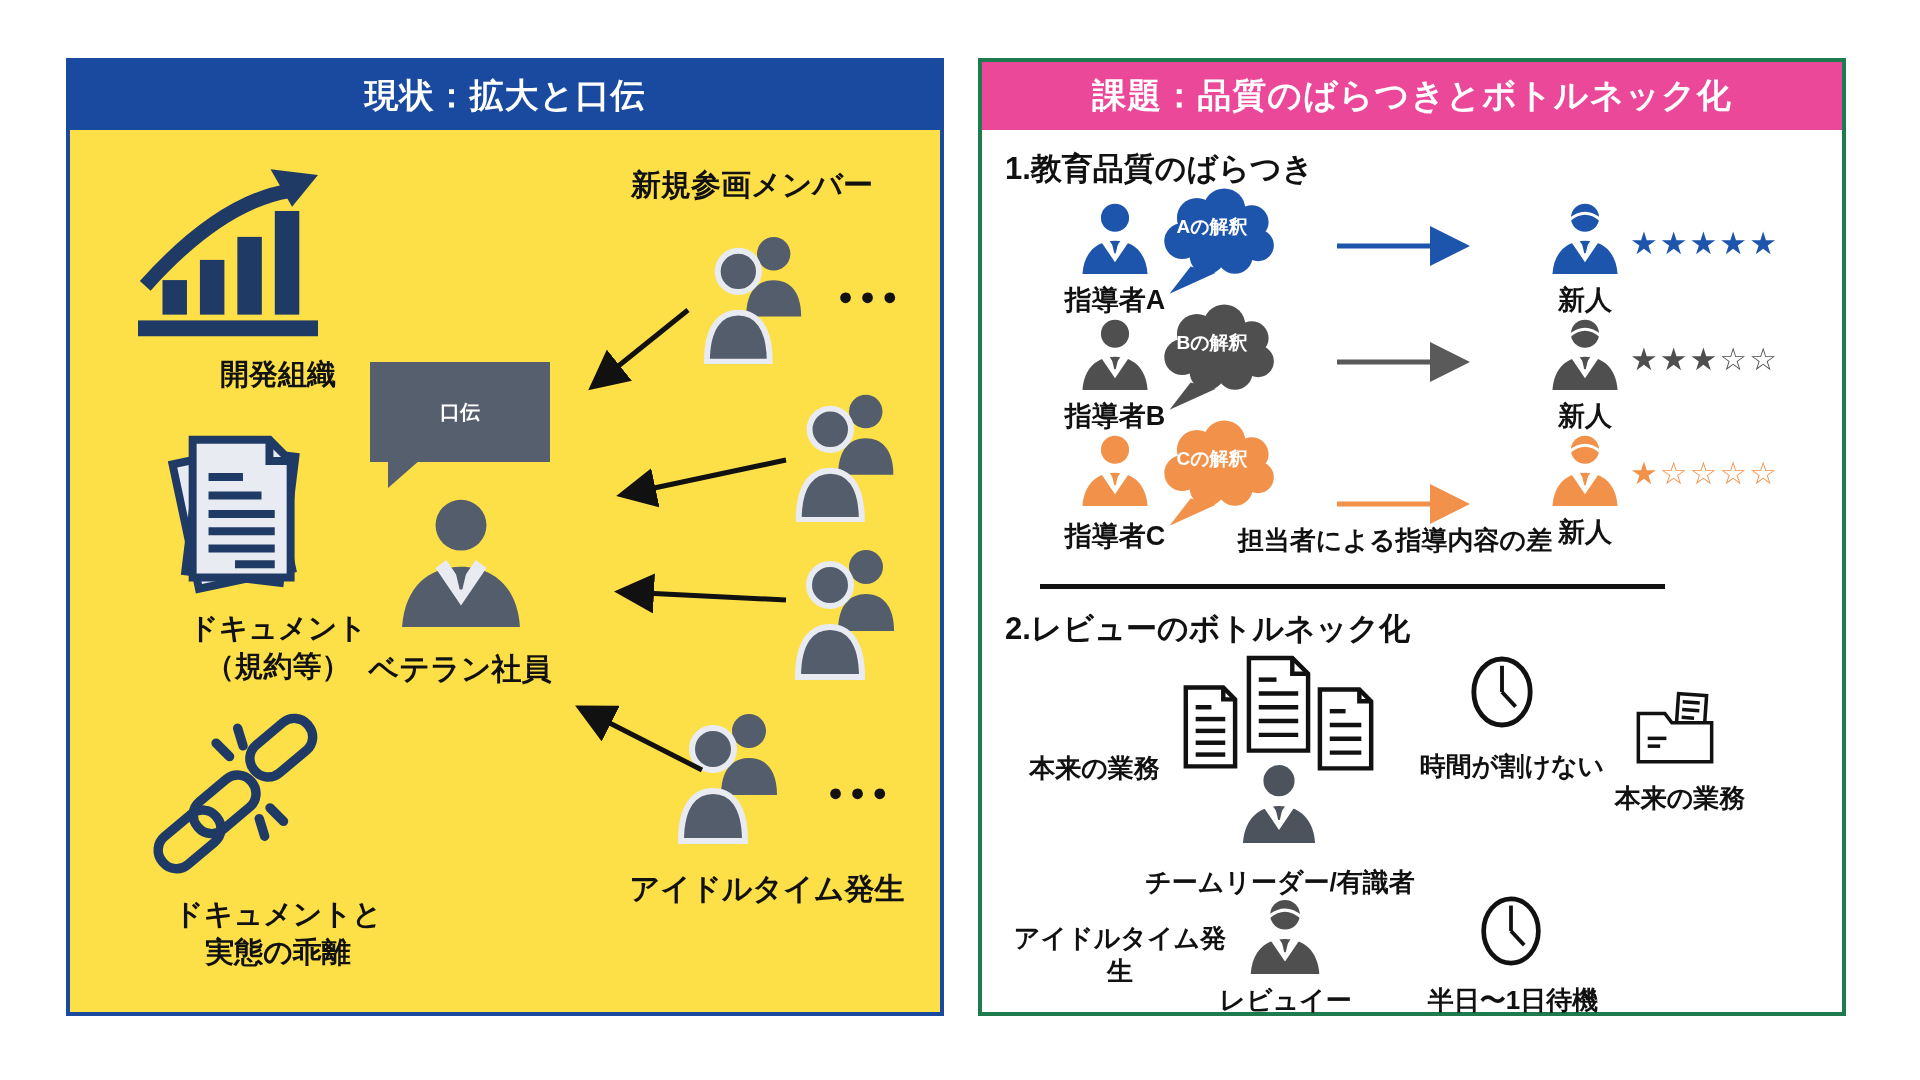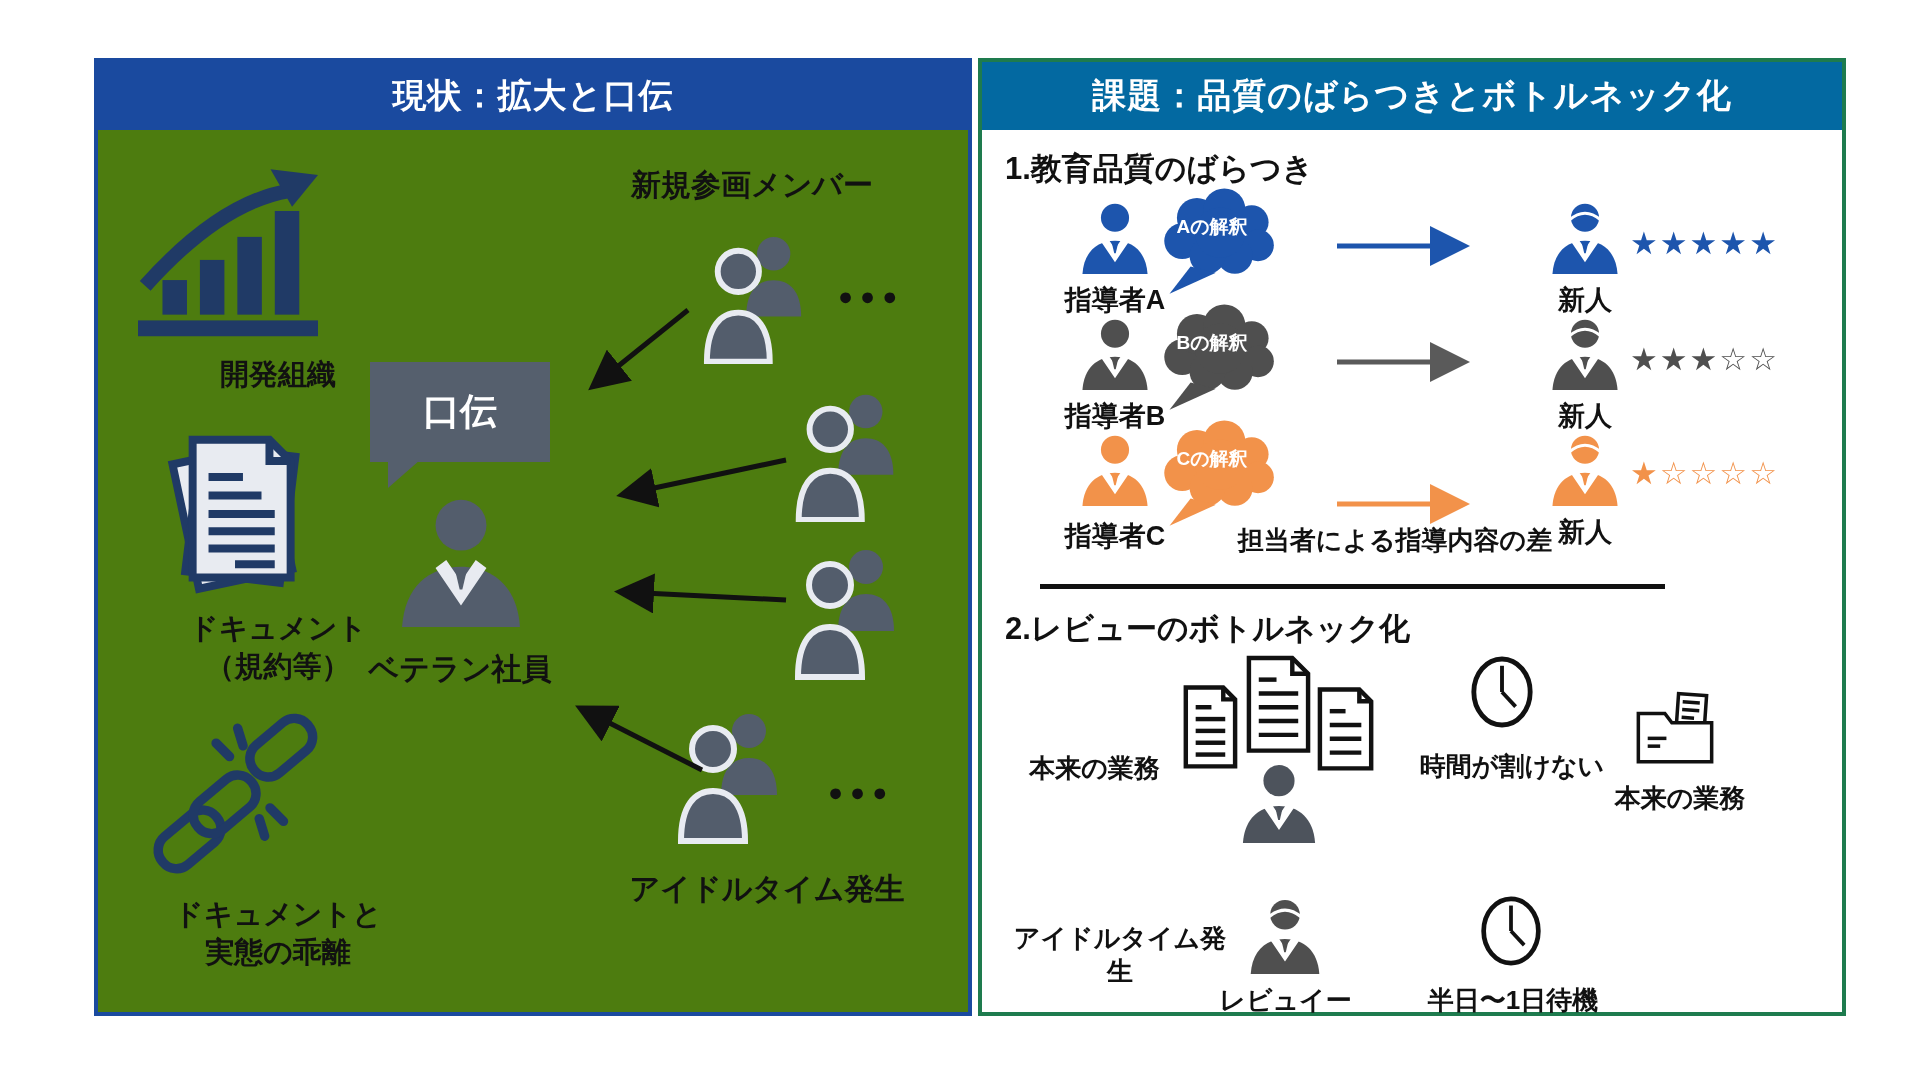--- a/index.html
+++ b/index.html
@@ -1,31 +1,31 @@
 <!DOCTYPE html>
 <html><head>
 <meta charset="utf-8">
 <style>
   html,body{margin:0;padding:0;background:#fff;}
   .page{position:relative;width:1920px;height:1080px;background:#fff;overflow:hidden;
         font-family:"Liberation Sans","DejaVu Sans",sans-serif;color:#111;}
   .panel{position:absolute;box-sizing:border-box;}
-  .panel-left{left:66px;top:58px;width:878px;height:958px;border:4px solid #1a4a9f;background:#4d7c0f;margin-left:28px;}
+  .panel-left{left:66px;top:58px;width:878px;height:958px;border:4px solid #1a4a9f;background:#fde047;}
   .panel-right{left:978px;top:58px;width:868px;height:958px;border:4px solid #1e7b4e;background:#ffffff;}
   .panel-header{position:absolute;left:0;top:0;width:100%;height:68px;display:flex;align-items:center;justify-content:center;
         color:#fff;font-size:34px;font-weight:bold;letter-spacing:1px;}
   .panel-left .panel-header{background:#1a4a9f;}
-  .panel-right .panel-header{background:#0369a1;}
+  .panel-right .panel-header{background:#ec4899;}
   .lbl{position:absolute;font-weight:bold;color:#111;text-align:center;line-height:1.25;} .f31{font-size:31px;} .f30{font-size:30px;} .f29{font-size:29px;margin-left:40px;} .f27{font-size:27px;} .f26{font-size:26px;}
   .icon{position:absolute;display:block;}
   .navy{color:#203a66;} .slate{color:#535d6c;} .dgray{color:#4d535c;}
   .blue{color:#1d55ad;} .gray{color:#4f4f4f;} .orange{color:#f2924a;}
   .dots{position:absolute;font-size:25px;letter-spacing:7px;color:#111;font-weight:bold;}
   .bubble{position:absolute;left:370px;top:362px;width:180px;height:100px;background:#555f6d;
-          display:flex;align-items:center;justify-content:center;color:#fff;font-size:37px;font-weight:bold;}
+          display:flex;align-items:center;justify-content:center;color:#fff;font-size:20px;font-weight:bold;}
   .bubble-tail{position:absolute;left:388px;top:460px;width:0;height:0;
           border-top:28px solid #555f6d;border-right:32px solid transparent;}
   .cloud-wrap{position:absolute;width:132px;height:118px;}
   .cloud-wrap svg{position:absolute;left:0;top:0;width:100%;height:100%;}
   .cloud-text{position:absolute;left:0;top:34px;width:120px;text-align:center;color:#fff;font-size:19px;font-weight:bold;}
   .stars{position:absolute;font-size:31px;letter-spacing:2px;font-weight:bold;line-height:1;}
   .divider{position:absolute;left:1040px;top:584px;width:625px;height:5px;background:#111;}
   .overlay{position:absolute;left:0;top:0;width:1920px;height:1080px;pointer-events:none;}
 </style>
 </head>
@@ -253,20 +253,21 @@
 
   <div class="lbl f31" style="left:1005px;top:610px;width:520px;text-align:left">2.レビューのボトルネック化</div>
 
   <div class="lbl f26" style="left:1012px;top:752px;width:165px">本来の業務</div>
   <svg class="icon" style="left:1172px;top:650px;width:212px;height:148px">
       <use href="#sym-doccluster"></use>
     </svg>
   <svg class="icon dgray" style="left:1238px;top:750px;width:82px;height:104px;--gap:#fff">
       <use href="#sym-bust"></use>
     </svg>
+  <div class="lbl f26" style="left:1125px;top:866px;width:310px">チームリーダー/有識者</div>
 
   <svg class="icon" style="left:1468px;top:650px;width:68px;height:84px">
       <use href="#sym-clock"></use>
     </svg>
   <div class="lbl f26" style="left:1412px;top:750px;width:200px">時間が割けない</div>
 
   <svg class="icon" style="left:1632px;top:690px;width:86px;height:78px">
       <use href="#sym-folder"></use>
     </svg>
   <div class="lbl f26" style="left:1580px;top:782px;width:200px">本来の業務</div>

